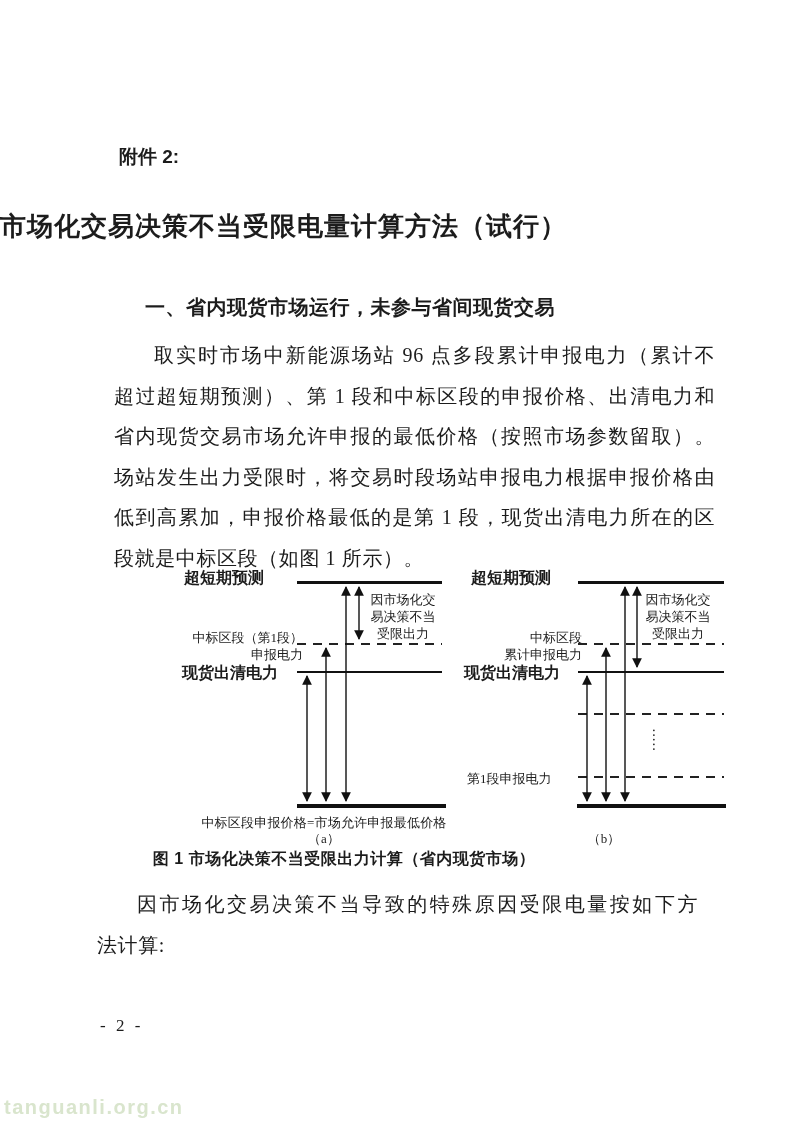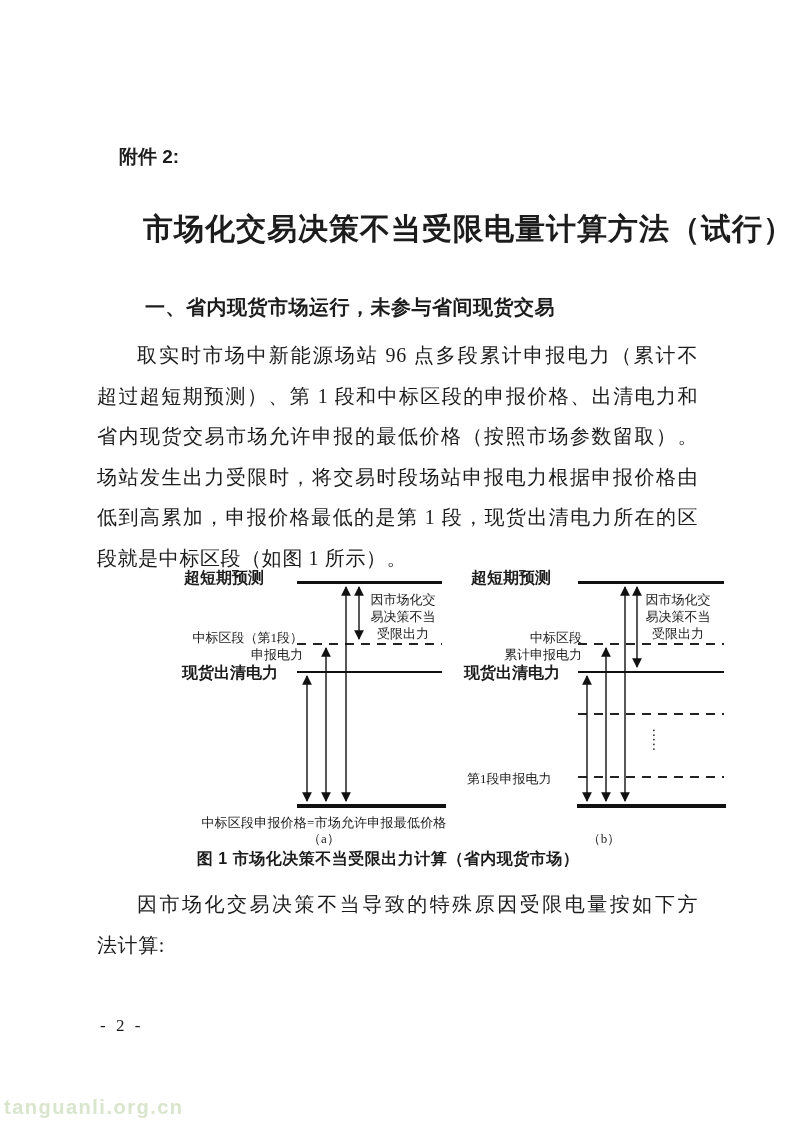--- a/index.html
+++ b/index.html
@@ -6,43 +6,43 @@
   .page{
     position:relative;width:794px;height:1123px;margin:0 auto;
     background:#ffffff;color:#1c1c1c;overflow:hidden;
     font-family:"Liberation Serif","DejaVu Serif",serif;
   }
   .abs{position:absolute;}
   .heiti{font-family:"Liberation Sans","DejaVu Sans",sans-serif;font-weight:bold;}
   .songti{font-family:"Liberation Serif","DejaVu Serif",serif;}
 
   .attachment{left:103px;top:144px;font-size:19px;padding-left:16px;}
-  .title{left:0;top:209px;width:794px;text-align:right;font-size:30px;font-weight:600;letter-spacing:1px;}
+  .title{left:0;top:209px;width:794px;text-align:left;font-size:26px;font-weight:600;letter-spacing:1px;}
   .heading{left:145px;top:294px;font-size:20px;letter-spacing:0.5px;}
 
   .para{left:97px;width:601px;font-size:20px;line-height:40.5px;letter-spacing:0.6px;}
-  .para1{top:335px;}
+  .para1{top:335px;margin-left:17px;}
   .para2{top:884px;}
   .jl{text-align:justify;text-align-last:justify;}
   .jl-last{text-align:left;text-align-last:left;}
   .indent{text-indent:2em;}
 
   .figure{left:0;top:568px;width:722px;height:282px;margin-left:44px;}
   .figure .lbl{position:absolute;white-space:nowrap;}
   .blbl{font-family:"Liberation Sans","DejaVu Sans",sans-serif;font-weight:bold;font-size:16px;}
   .slbl{font-size:13px;}
   .cline{position:absolute;background:#111;}
   .dline{position:absolute;height:2px;background:repeating-linear-gradient(90deg,#222 0 9px,transparent 9px 16px);}
   .note{position:absolute;font-size:13px;line-height:17px;text-align:center;}
   .twolab{position:absolute;font-size:13px;line-height:16.5px;text-align:right;width:140px;}
   .fcap{position:absolute;font-size:13px;text-align:center;width:246px;letter-spacing:0.2px;}
   .ellip{position:absolute;writing-mode:vertical-rl;font-size:14px;letter-spacing:0;line-height:10px;}
   .arrow-svg{position:absolute;left:0;top:0;pointer-events:none;}
 
-  .fig-caption{left:0;top:849px;width:688px;text-align:center;font-size:16px;letter-spacing:0.5px;margin-left:44px;}
+  .fig-caption{left:0;top:849px;width:688px;text-align:center;font-size:16px;letter-spacing:0.5px;}
   .page-number{left:100px;top:1016px;font-size:17px;letter-spacing:3px;}
   .watermark{left:4px;top:1096px;font-family:"Liberation Sans","DejaVu Sans",sans-serif;
     font-weight:bold;font-size:20px;color:#d9e5cd;letter-spacing:1.5px;}
 </style>
 </head>
 <body>
 
 <div class="page">
 
   <div class="abs attachment heiti">附件 2:</div>

